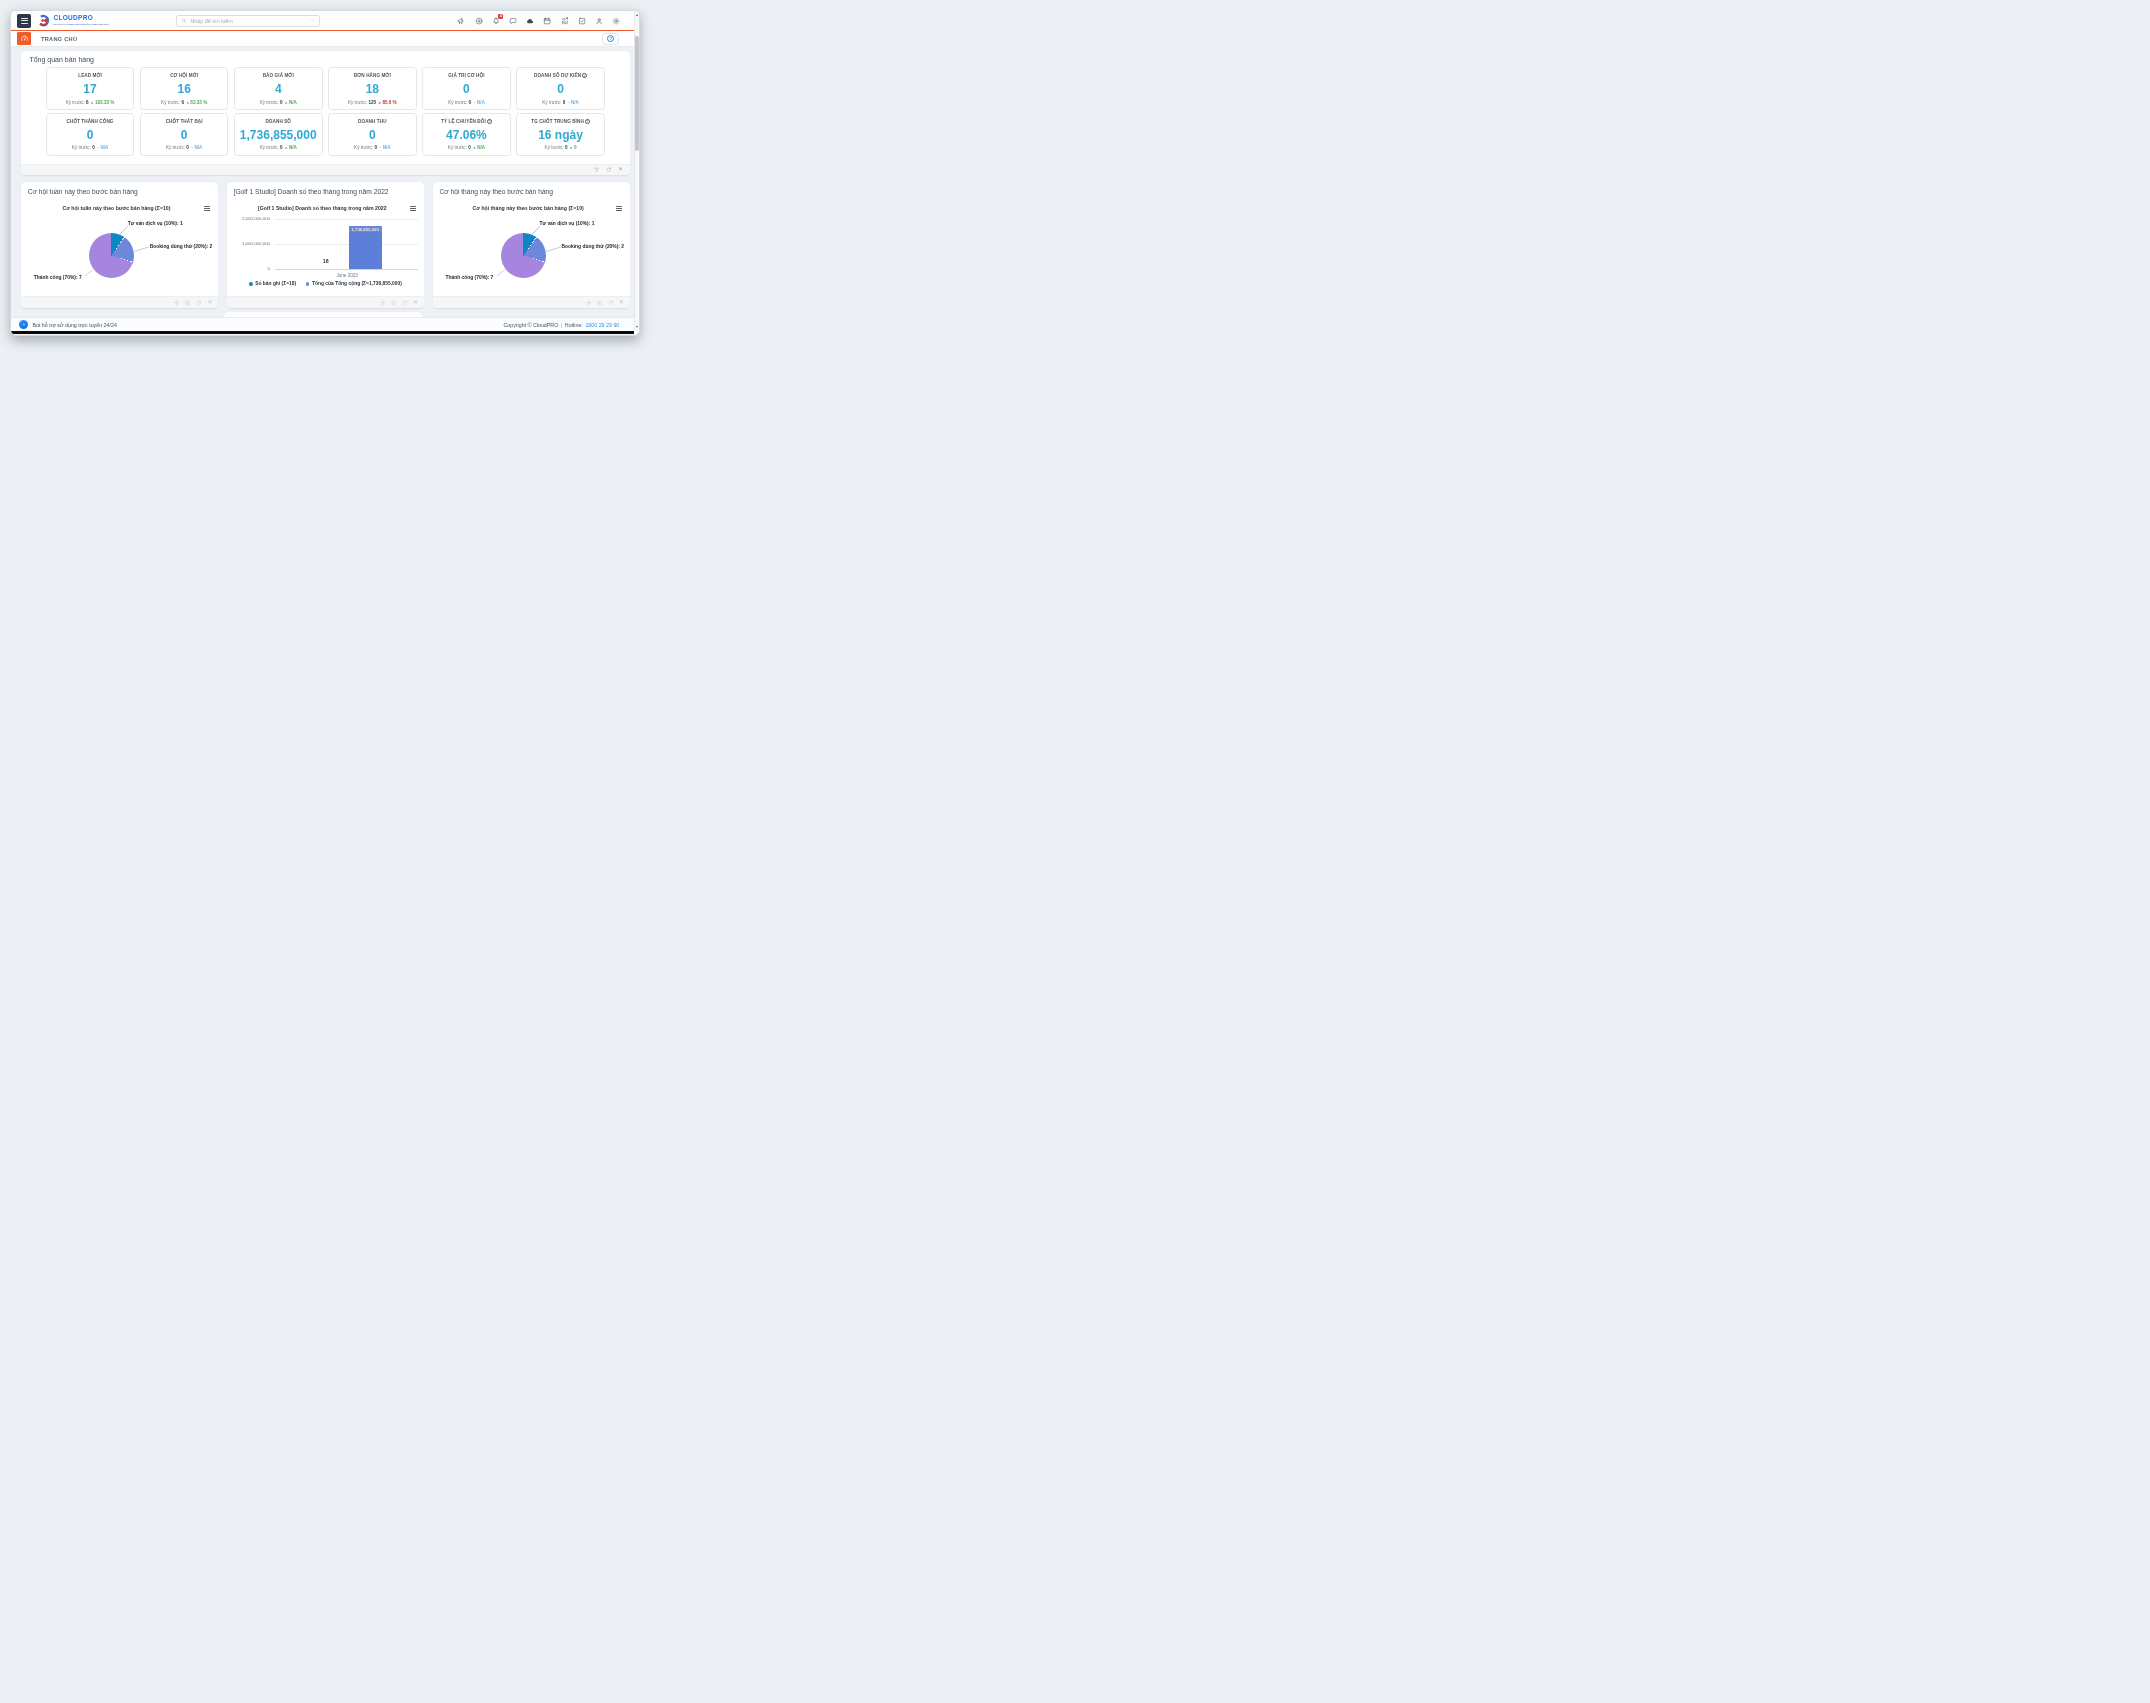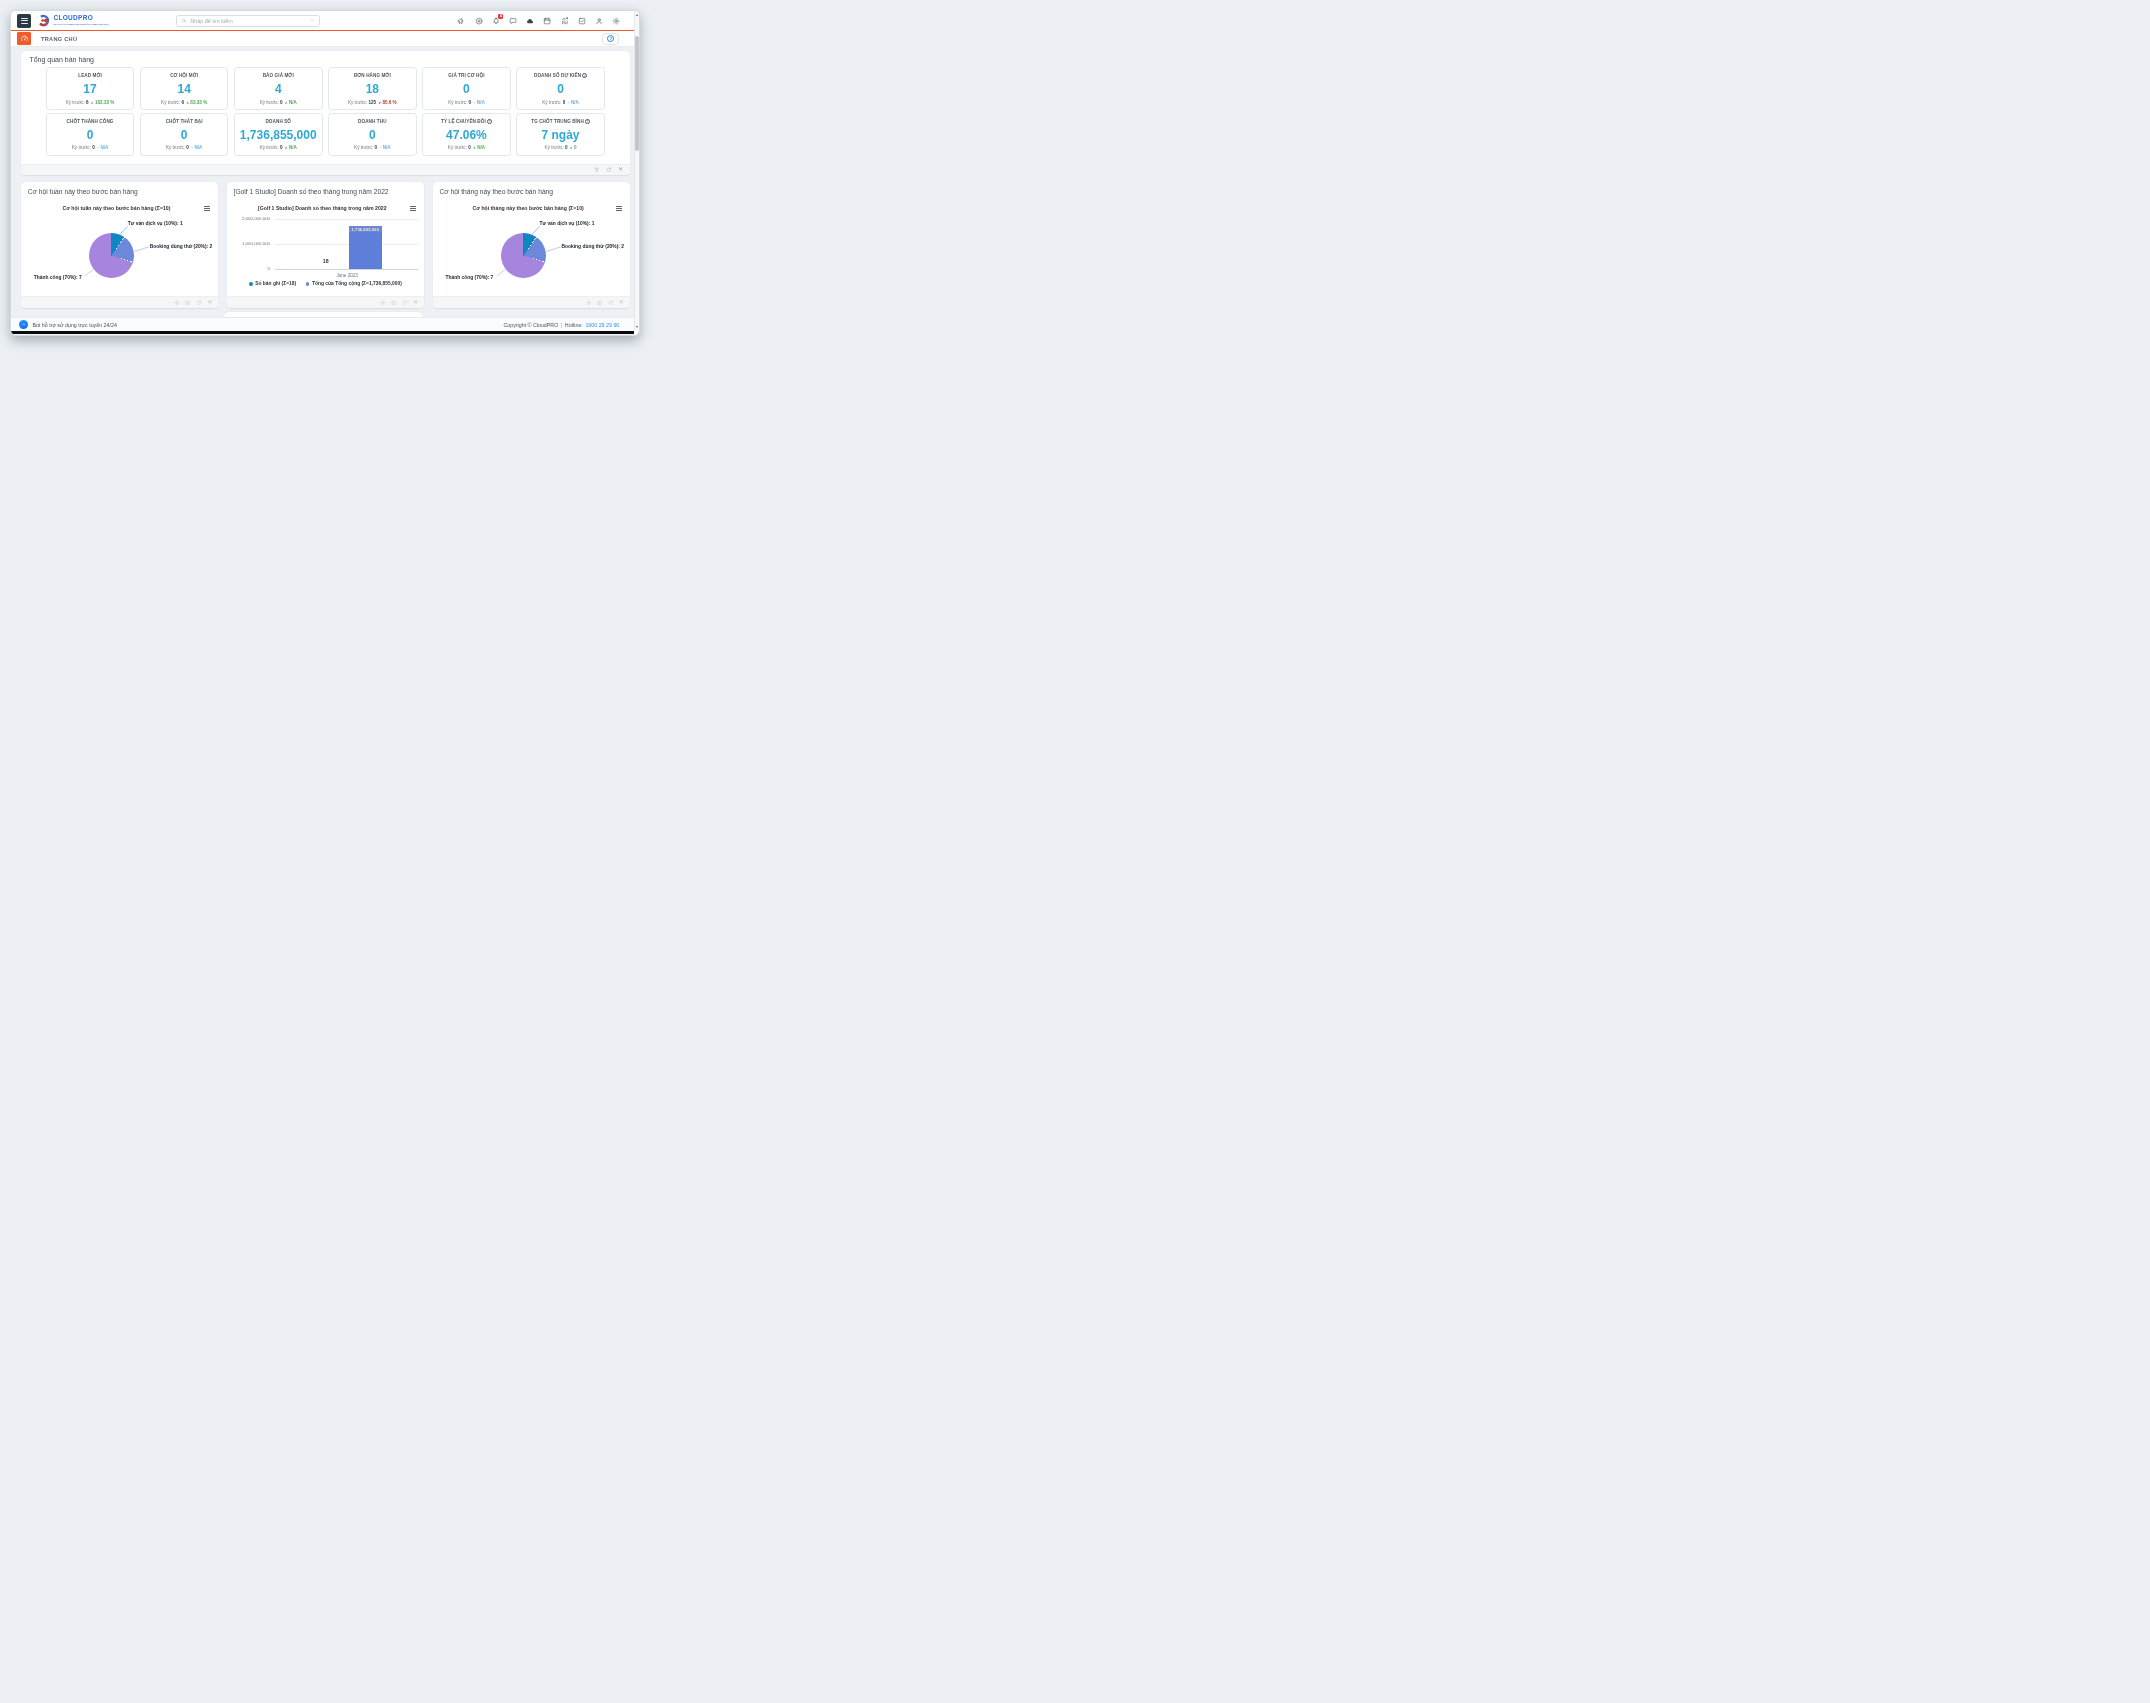--- a/index.html
+++ b/index.html
@@ -305,21 +305,21 @@
       <h2 class="ov-title">Tổng quan bán hàng</h2>
       <div class="kpi-grid">
 
         <div class="kpi">
           <div class="kpi-label">LEAD MỚI</div>
           <div class="kpi-value">17</div>
           <div class="kpi-foot"><span>Kỳ trước:</span> <b>6</b><span class="tr-arrow up">∧</span><span class="tr-delta up">183.33 %</span></div>
         </div>
         <div class="kpi">
           <div class="kpi-label">CƠ HỘI MỚI</div>
-          <div class="kpi-value">14</div>
+          <div class="kpi-value">16</div>
           <div class="kpi-foot"><span>Kỳ trước:</span> <b>6</b><span class="tr-arrow up">∧</span><span class="tr-delta up">83.33 %</span></div>
         </div>
         <div class="kpi">
           <div class="kpi-label">BÁO GIÁ MỚI</div>
           <div class="kpi-value">4</div>
           <div class="kpi-foot"><span>Kỳ trước:</span> <b>0</b><span class="tr-arrow up">∧</span><span class="tr-delta up">N/A</span></div>
         </div>
         <div class="kpi">
           <div class="kpi-label">ĐƠN HÀNG MỚI</div>
           <div class="kpi-value">18</div>
@@ -356,21 +356,21 @@
           <div class="kpi-value">0</div>
           <div class="kpi-foot"><span>Kỳ trước:</span> <b>0</b><span class="tr-arrow flat">–</span><span class="tr-delta flat">N/A</span></div>
         </div>
         <div class="kpi">
           <div class="kpi-label"><span>TỶ LỆ CHUYỂN ĐỔI</span><span class="info">i</span></div>
           <div class="kpi-value">47.06%</div>
           <div class="kpi-foot"><span>Kỳ trước:</span> <b>0</b><span class="tr-arrow up">∧</span><span class="tr-delta up">N/A</span></div>
         </div>
         <div class="kpi">
           <div class="kpi-label"><span>TG CHỐT TRUNG BÌNH</span><span class="info">i</span></div>
-          <div class="kpi-value">7 ngày</div>
+          <div class="kpi-value">16 ngày</div>
           <div class="kpi-foot"><span>Kỳ trước:</span> <b>0</b><span class="tr-arrow up">∧</span><span class="tr-delta up">0</span></div>
         </div>
       </div>
       <div class="ov-footer">
         <svg class="ic" viewBox="0 0 24 24">
             <use href="#i-funnel"></use>
           </svg>
         <svg class="ic" viewBox="0 0 24 24">
             <use href="#i-refresh"></use>
           </svg>

